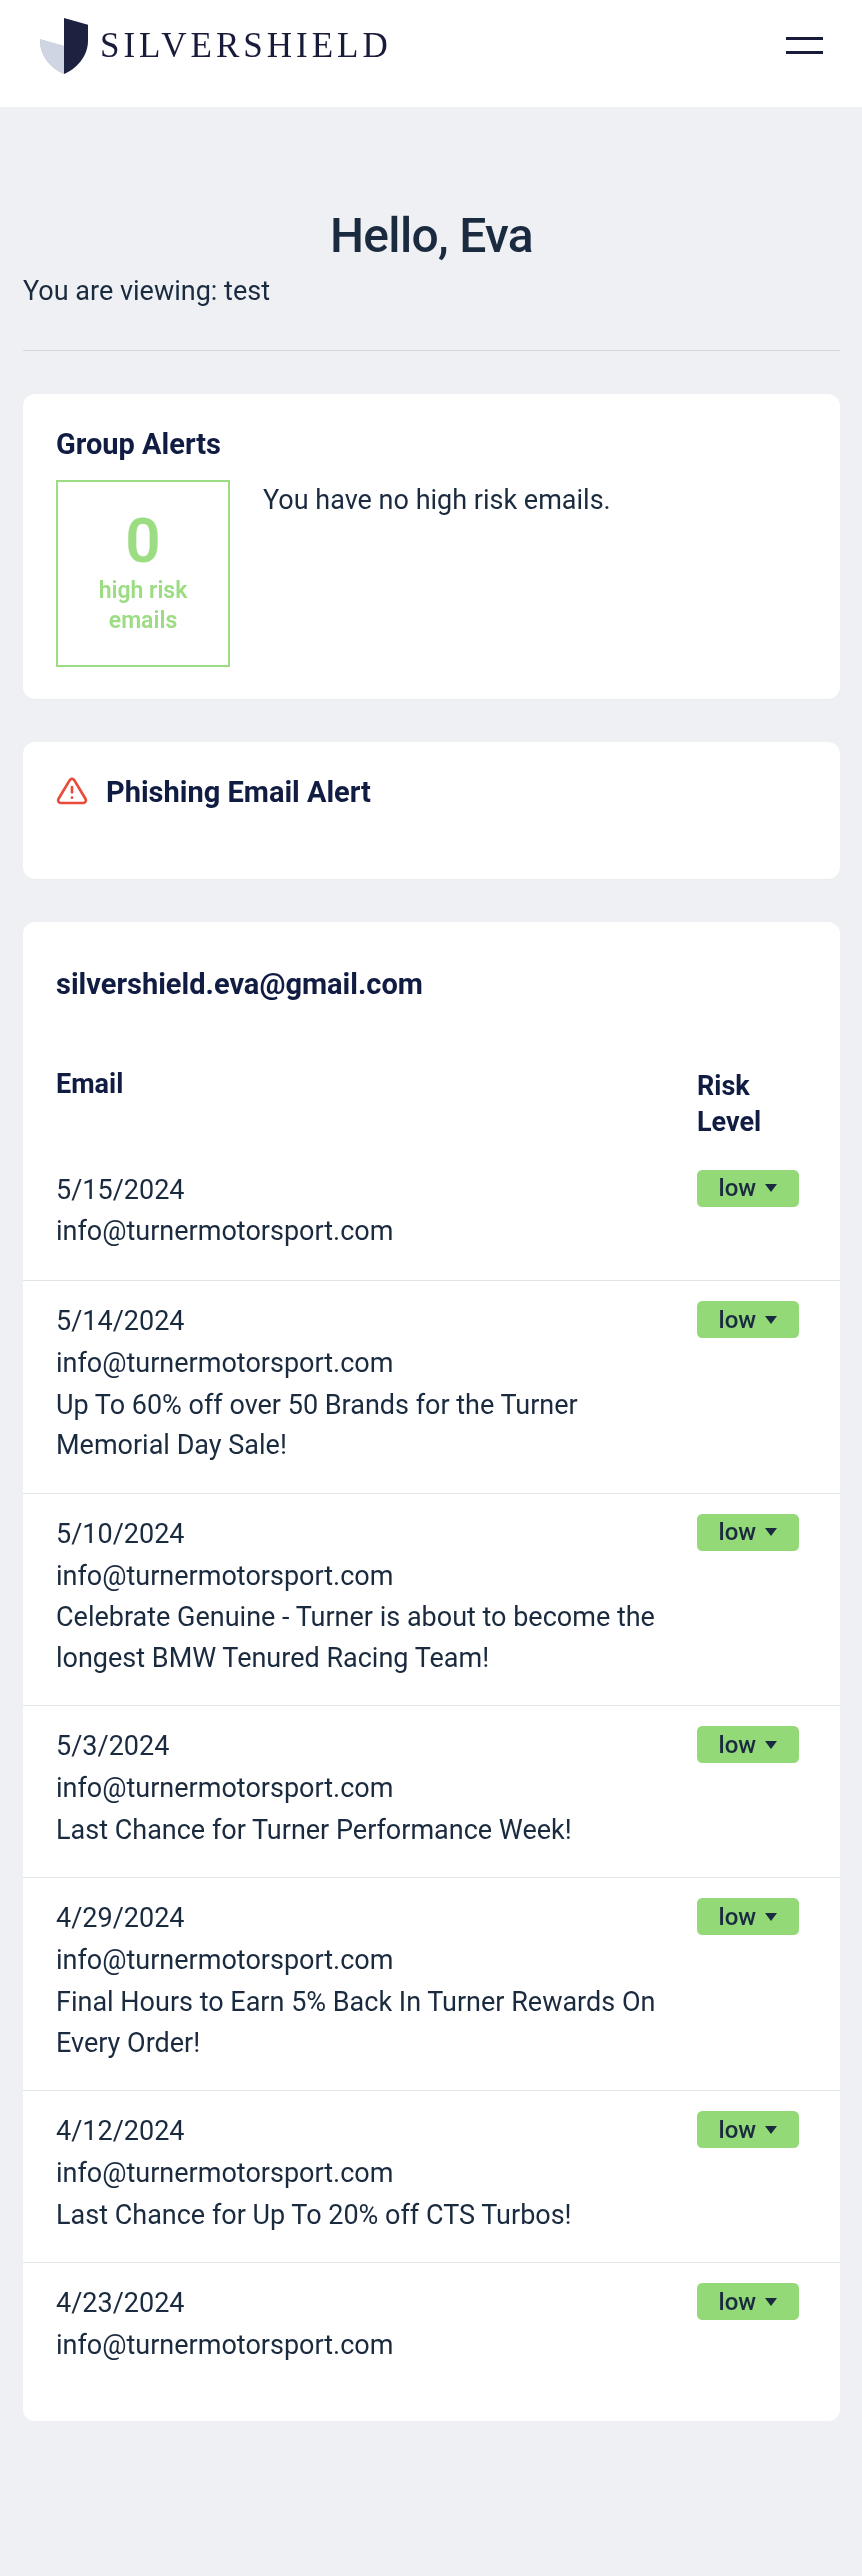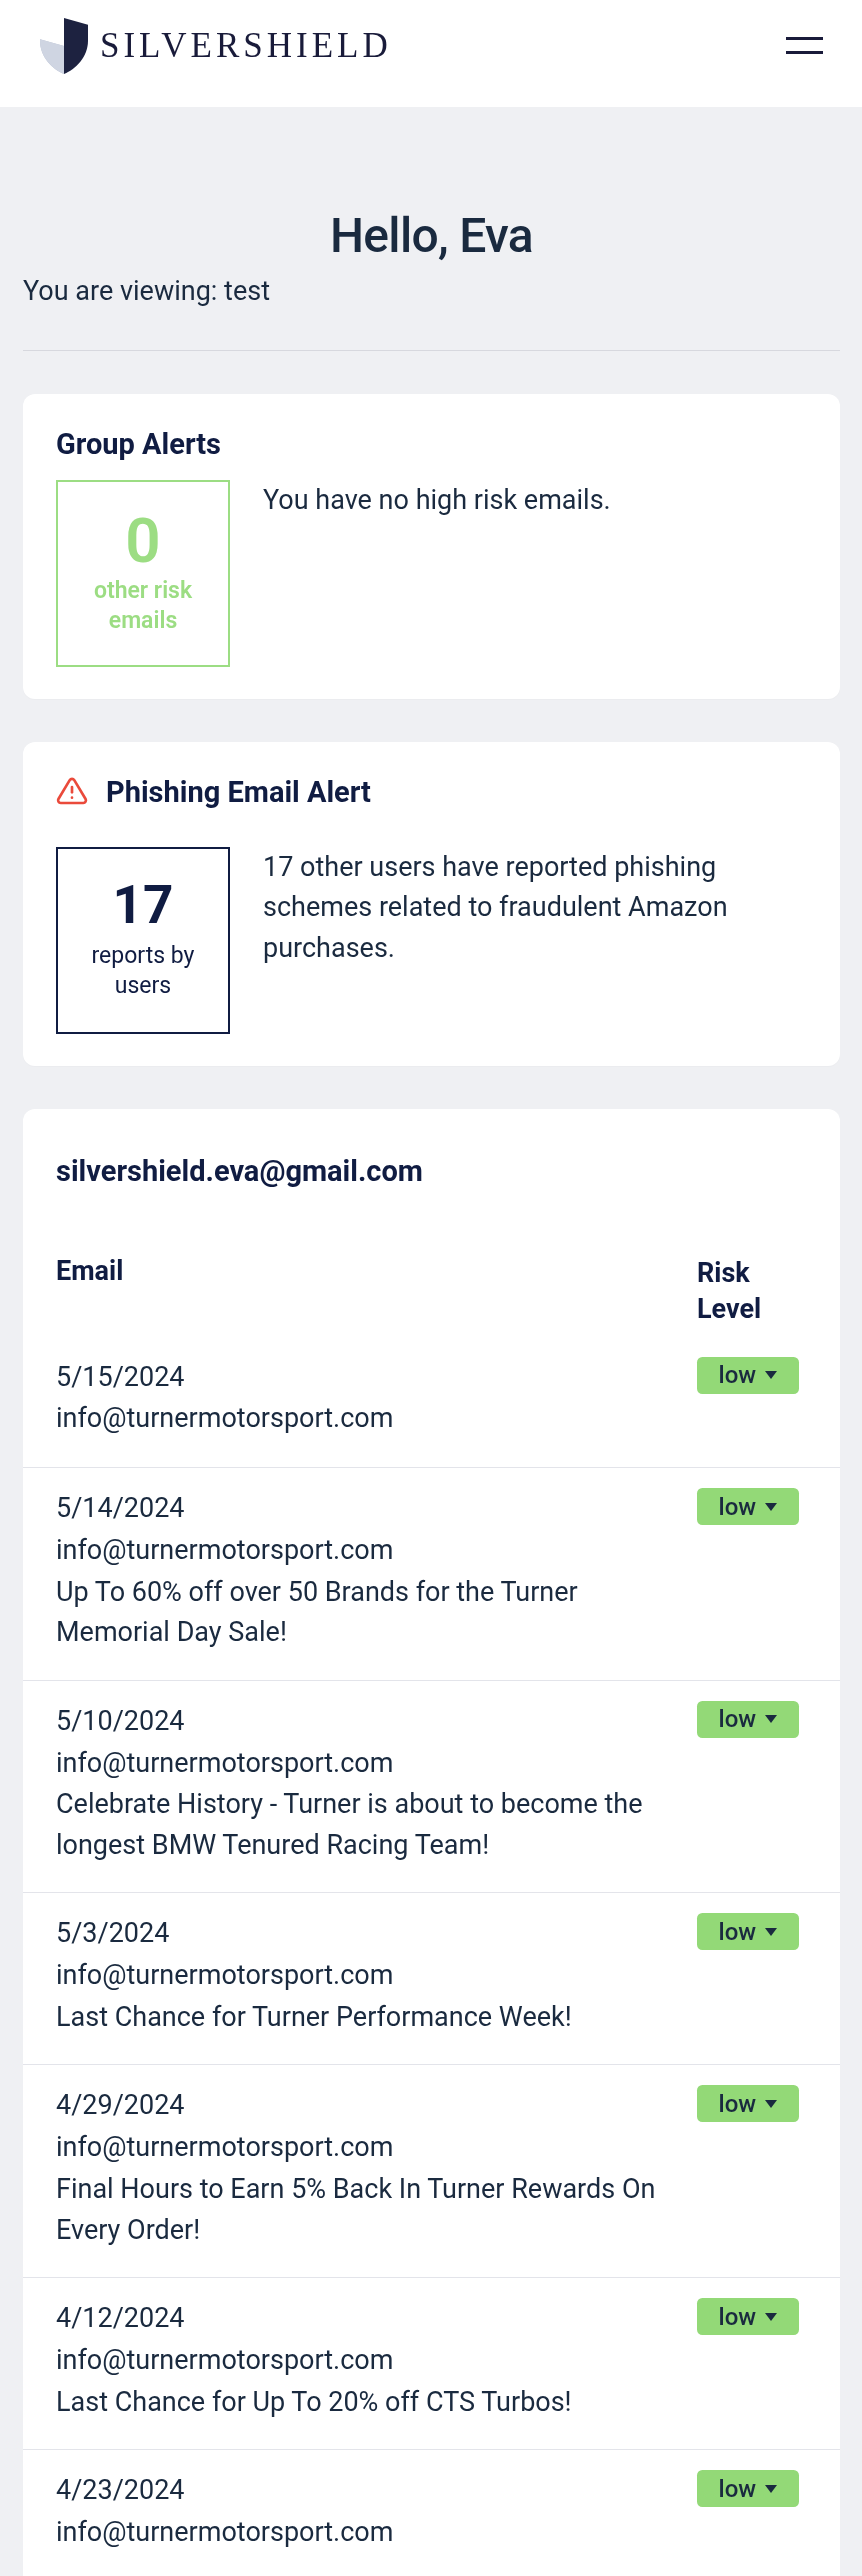--- a/index.html
+++ b/index.html
@@ -76,47 +76,37 @@
     <span>You are viewing: </span><span>test</span>
   </div>
   <hr class="hr">
 
   <div class="card">
     <h2>Group Alerts</h2>
     <div class="row">
       <div class="box-green">
         <div class="big">0</div>
         <div class="sub">
-          <span>other risk</span><br>
+          <span>high risk</span><br>
           <span>emails</span>
         </div>
       </div>
       <div class="msg">You have no high risk emails.</div>
     </div>
   </div>
 
   <div class="card">
     <div class="alert-title">
       <svg width="32" height="32" viewBox="0 0 24 24" fill="none" stroke="#ea4a3b" stroke-width="2" stroke-linecap="round" stroke-linejoin="round">
         <path d="M10.29 3.86 1.82 18a2 2 0 0 0 1.71 3h16.94a2 2 0 0 0 1.71-3L13.71 3.86a2 2 0 0 0-3.42 0z"></path>
         <line x1="12" y1="9" x2="12" y2="13"></line>
         <line x1="12" y1="17" x2="12.01" y2="17"></line>
       </svg>
       <h2>Phishing Email Alert</h2>
     </div>
-    <div class="row">
-      <div class="box-dark">
-        <div class="big">17</div>
-        <div class="sub">
-          <span>reports by</span><br>
-          <span>users</span>
-        </div>
-      </div>
-      <div class="msg">17 other users have reported phishing schemes related to fraudulent Amazon purchases.</div>
-    </div>
   </div>
 
   <div class="email-card">
     <div class="email-card-inner">
       <div class="account">silvershield.eva@gmail.com</div>
       <div class="thead">
         <div class="th">Email</div>
         <div class="th th-right">Risk Level</div>
       </div>
     </div>
@@ -143,21 +133,21 @@
             <button class="risk-btn">
               <span>low</span>
               <span class="caret-down"></span>
             </button>
           </div>
         </div>
         <div class="erow">
           <div class="ecol">
             <div class="date">5/10/2024</div>
             <div class="from">info@turnermotorsport.com</div>
-            <div class="subj">Celebrate History - Turner is about to become the longest BMW Tenured Racing Team!</div>
+            <div class="subj">Celebrate Genuine - Turner is about to become the longest BMW Tenured Racing Team!</div>
           </div>
           <div class="risk">
             <button class="risk-btn">
               <span>low</span>
               <span class="caret-down"></span>
             </button>
           </div>
         </div>
         <div class="erow">
           <div class="ecol">

